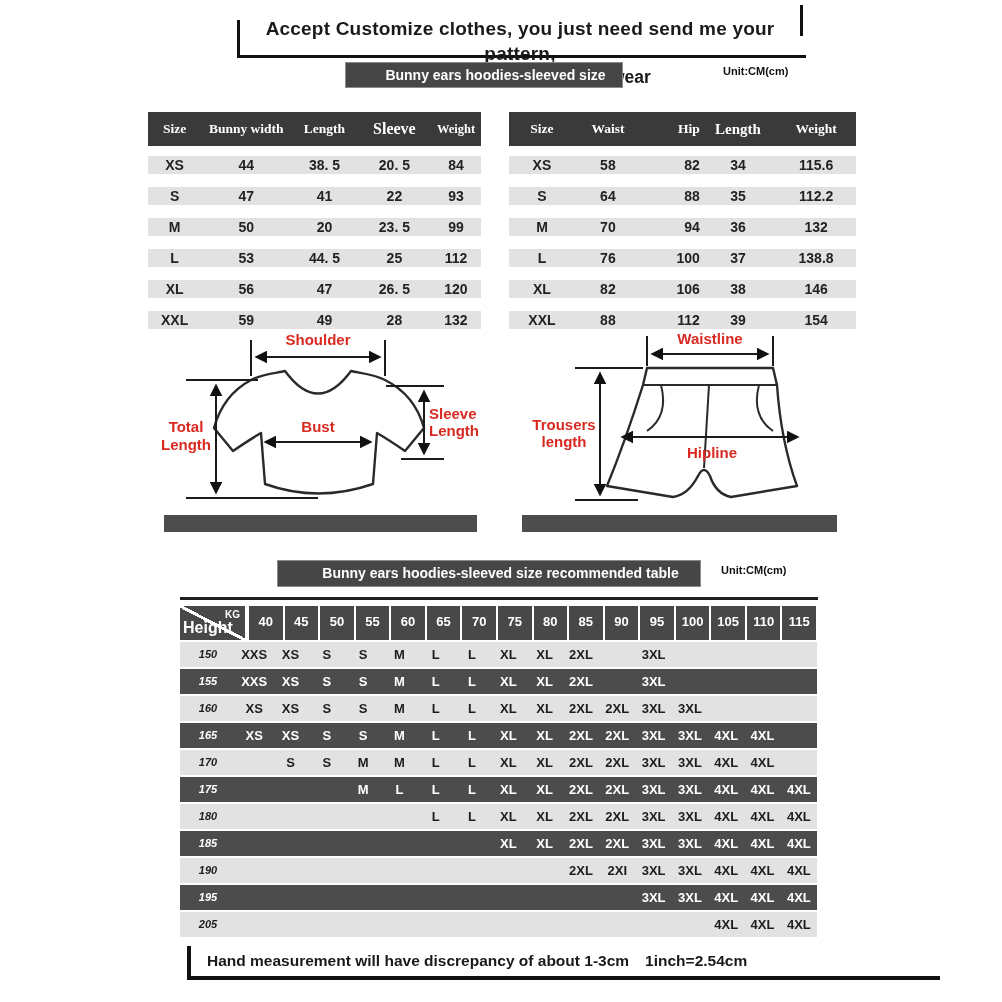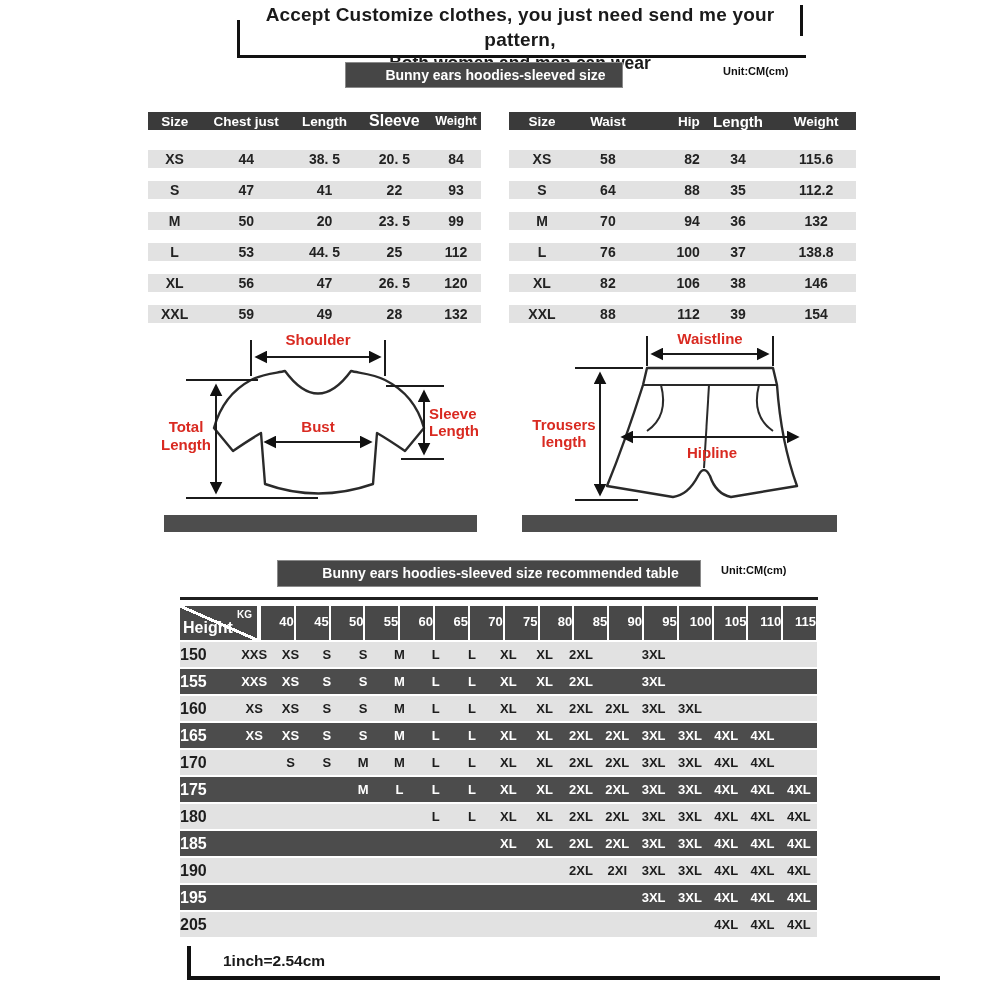--- a/index.html
+++ b/index.html
@@ -1,42 +1,42 @@
 <!DOCTYPE html>
 <html><head>
 <meta charset="utf-8">
 <style>
   html,body{margin:0;padding:0;background:#fff;}
   body{
     position:relative;width:1002px;height:1002px;overflow:hidden;
     font-family:"Liberation Sans",sans-serif;color:#1a1a1a;font-weight:bold;
   }
   
-  .top-note{position:absolute;left:240px;top:2px;width:560px;text-align:center;line-height:1.32;}
+  .top-note{position:absolute;left:240px;top:16px;width:560px;text-align:center;line-height:1.32;}
   .top-note .l1{font-size:19px;letter-spacing:0.2px;}
   .top-note .l2{font-size:17.5px;}
   .bracket-left{position:absolute;left:237px;top:20px;width:566px;height:35px;
     border-left:3px solid #111;border-bottom:3px solid #111;}
   .bracket-right{position:absolute;left:800px;top:5px;width:3px;height:31px;background:#111;}
 
   
   .banner{position:absolute;background:#464646;color:#fff;text-align:center;
     font-size:14px;border:1px solid #8a8a8a;box-sizing:border-box;padding-left:23px;}
   .banner1{left:345px;top:62px;width:278px;height:26px;line-height:24px;}
   .banner2{left:277px;top:560px;width:424px;height:27px;line-height:25px;}
   .unit{position:absolute;font-size:11px;color:#111;}
   .unit1{left:723px;top:65px;}
   .unit2{left:721px;top:564px;}
 
   
   .size-table{position:absolute;top:112px;}
   .t1{left:148px;width:333px;}
   .t2{left:509px;width:347px;}
   .st-row{display:flex;align-items:center;}
-  .st-head{background:#3a3a3a;color:#fff;height:18px;margin-bottom:20px;}
+  .st-head{background:#3a3a3a;color:#fff;height:34px;margin-bottom:10px;font-family:Liberation Serif, serif;}
   .st-head .st-cell{font-size:13.5px;}
   .t1 .st-head .st-cell:nth-child(4){font-size:16px;}
   .t1 .st-head .st-cell:nth-child(5){font-size:12.5px;}
   .t2 .st-head .st-cell:nth-child(4){font-size:15px;}
   .st-data{background:#e2e2e2;color:#222;height:18px;margin-bottom:13px;font-size:14px;}
   .st-cell{text-align:center;}
   .t1 .st-cell:nth-child(1){width:16%;}
   .t1 .st-cell:nth-child(2){width:27%;}
   .t1 .st-cell:nth-child(3){width:20%;}
   .t1 .st-cell:nth-child(4){width:22%;}
@@ -57,30 +57,30 @@
   .diagram .red-label{fill:#d92a21;font-size:15px;font-weight:bold;font-family:"Liberation Sans",sans-serif;}
   .gray-bar{position:absolute;top:515px;height:17px;background:#4d4d4d;}
   .bar-left{left:164px;width:313px;}
   .bar-right{left:522px;width:315px;}
 
   
   .divider{position:absolute;left:180px;top:597px;width:638px;height:3px;background:#1f1f1f;}
   .matrix{position:absolute;left:180px;top:606px;width:637px;}
   .m-row{display:flex;margin-bottom:2px;}
   .m-header{height:34px;}
-  .m-hcell{flex:1 1 0;background:#484848;color:#fff;font-size:13px;line-height:31px;text-align:right;
+  .m-hcell{flex:1 1 0;background:#484848;color:#fff;font-size:13px;line-height:31px;text-align:center;
     border-left:1.5px solid #fff;border-right:1.5px solid #fff;box-sizing:border-box;}
-  .m-corner{width:80px;flex:none;position:relative;color:#fff;box-sizing:border-box;border-right:3px solid #fff;
+  .m-corner{width:68px;flex:none;position:relative;color:#fff;box-sizing:border-box;border-right:3px solid #fff;
     background:linear-gradient(to bottom left,#484848 calc(50% - 1.5px),#fff calc(50% - 1.5px) calc(50% + 1.5px),#484848 calc(50% + 1.5px));}
   .m-corner .kg{position:absolute;top:3px;right:5px;font-size:10px;}
   .m-corner .ht{position:absolute;bottom:3px;left:3px;font-size:16px;}
   .m-data{height:25px;line-height:25px;font-size:13px;}
   .m-data.light{background:#e2e2e2;color:#1d1d1d;}
   .m-data.dark{background:#4c4c4c;color:#fff;}
-  .m-label{width:56px;flex:none;text-align:left;font-size:16px;}
+  .m-label{width:56px;flex:none;text-align:center;font-size:11px;font-style:italic;}
   .m-val{flex:1 1 0;text-align:center;}
 
   
   .footer{position:absolute;left:187px;top:946px;width:753px;height:34px;
     border-left:4px solid #111;border-bottom:4px solid #111;
     display:flex;align-items:flex-end;padding:0 0 6px 16px;box-sizing:border-box;font-size:15.5px;}
   .footer .conv{margin-left:16px;}
 </style>
 </head>
 <body>
@@ -91,21 +91,21 @@
   <div class="l1">Accept Customize clothes, you just need send me your pattern,</div>
   <div class="l2">Both women and men can wear</div>
 </div>
 
 <div class="banner banner1">Bunny ears hoodies-sleeved size  table</div>
 <div class="unit unit1">Unit:CM(cm)</div>
 
 <div class="size-table t1">
     <div class="st-row st-head">
       <div class="st-cell">Size</div>
-      <div class="st-cell">Chest just</div>
+      <div class="st-cell">Bunny width</div>
       <div class="st-cell">Length</div>
       <div class="st-cell">Sleeve</div>
       <div class="st-cell">Weight</div>
     </div>
     <div class="st-row st-data">
       <div class="st-cell">XS</div>
       <div class="st-cell">44</div>
       <div class="st-cell">38. 5</div>
       <div class="st-cell">20. 5</div>
       <div class="st-cell">84</div>
@@ -492,14 +492,15 @@
       <div class="m-val"></div>
       <div class="m-val"></div>
       <div class="m-val"></div>
       <div class="m-val">4XL</div>
       <div class="m-val">4XL</div>
       <div class="m-val">4XL</div>
     </div>
   </div>
 
 <div class="footer">
+  <span>Hand measurement will have discrepancy of about  1-3cm</span>
   <span class="conv">1inch=2.54cm</span>
 </div>
 
 </body></html>

